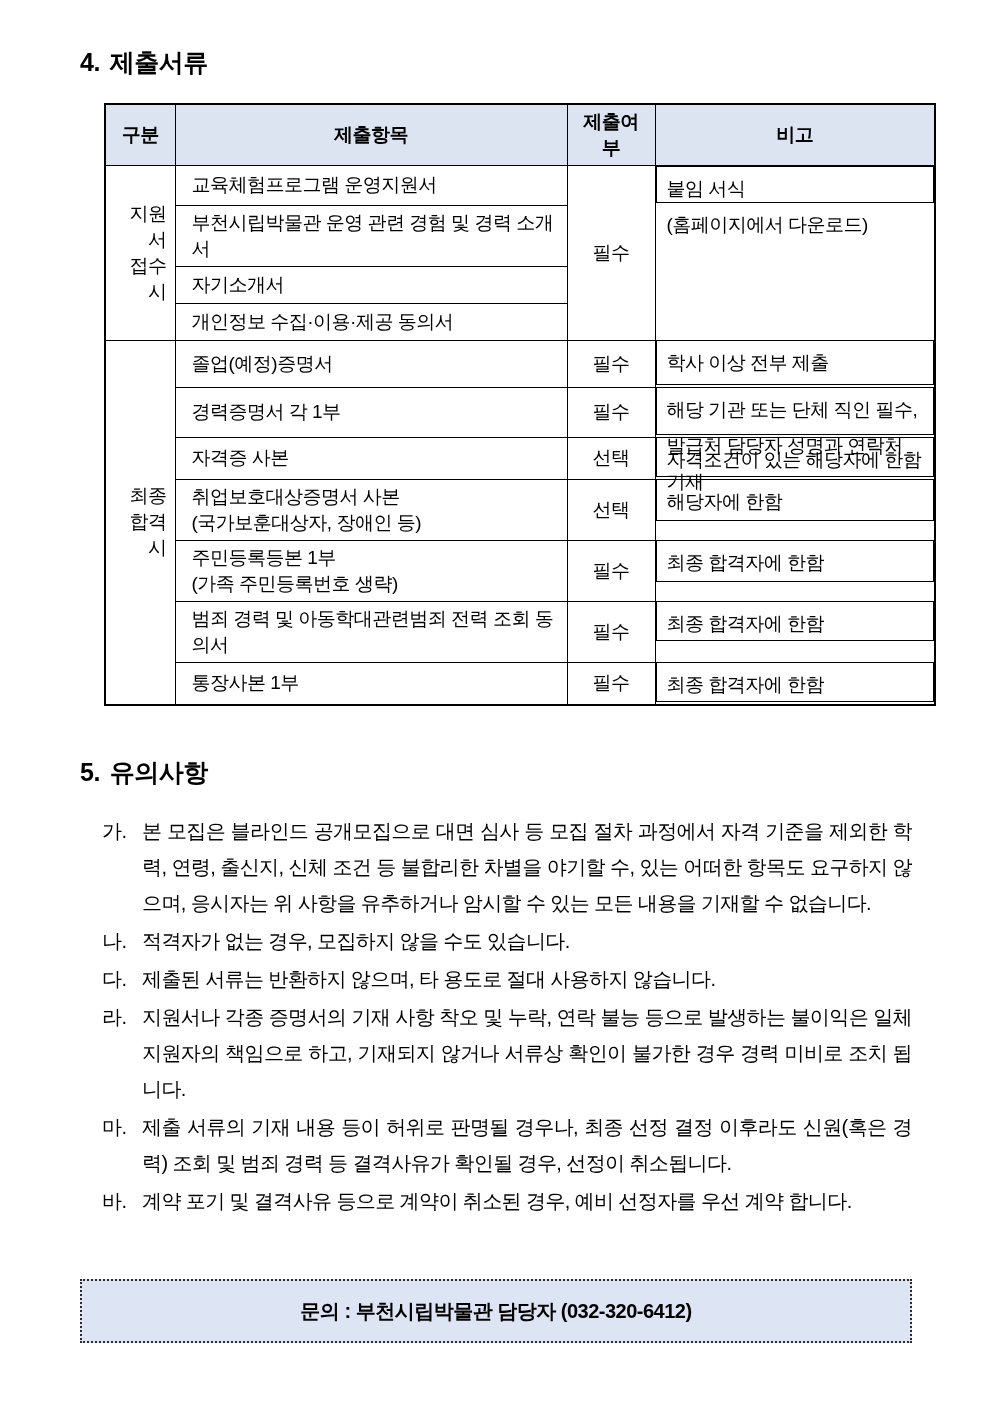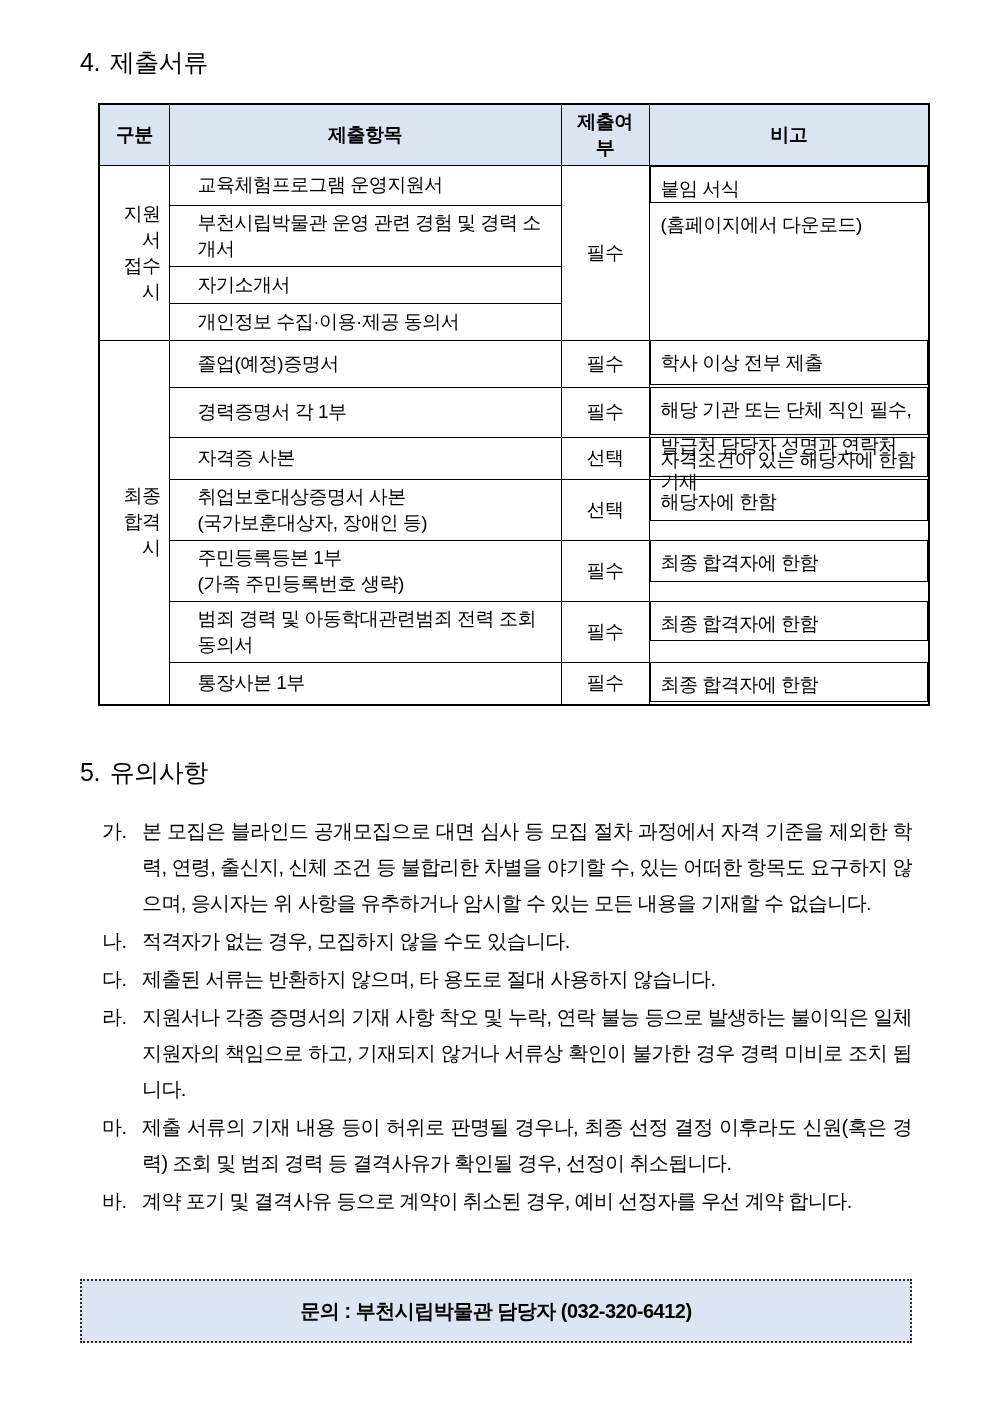--- a/index.html
+++ b/index.html
@@ -11,32 +11,32 @@
   .page {
     position: relative;
     width: 992px;
     height: 1403px;
     background: #ffffff;
     box-sizing: border-box;
     padding: 46px 80px 0 80px;
   }
   .sec-title {
     font-size: 25px;
-    font-weight: normal;
+    font-weight: bold;
     letter-spacing: -0.5px;
     margin: 0 0 24px 0;
   }
   .sec-title .num { margin-right: 10px; }
 
   
   table.doc-table {
     border-collapse: collapse;
     table-layout: fixed;
     width: 830px;
-    margin-left: 18px;
+    margin-left: 24px;
     border: 2px solid #000;
   }
   .doc-table th, .doc-table td {
     border: 1px solid #000;
     font-size: 19px;
     letter-spacing: -0.5px;
     padding: 4px 8px;
     box-sizing: border-box;
     vertical-align: middle;
   }
@@ -45,21 +45,21 @@
     font-weight: bold;
     text-align: center;
     height: 42px;
   }
   .col-cat   { width: 70px; }
   .col-item  { width: 392px; }
   .col-req   { width: 88px; }
   .col-note  { width: 280px; }
 
   td.cat  { text-align: right; white-space: pre-line; }
-  td.item { text-align: left; padding-left: 28px; white-space: pre-line; }
+  td.item { text-align: left; padding-left: 16px; white-space: pre-line; }
   td.req  { text-align: center; }
   td.note { text-align: left; padding-left: 10px; white-space: pre-line; }
 
   tr.h37 td { height: 37px; }
   tr.h45 td { height: 45px; }
   tr.h48 td { height: 48px; }
   tr.h40 td { height: 40px; }
   tr.h50 td { height: 42px; }
 
   

